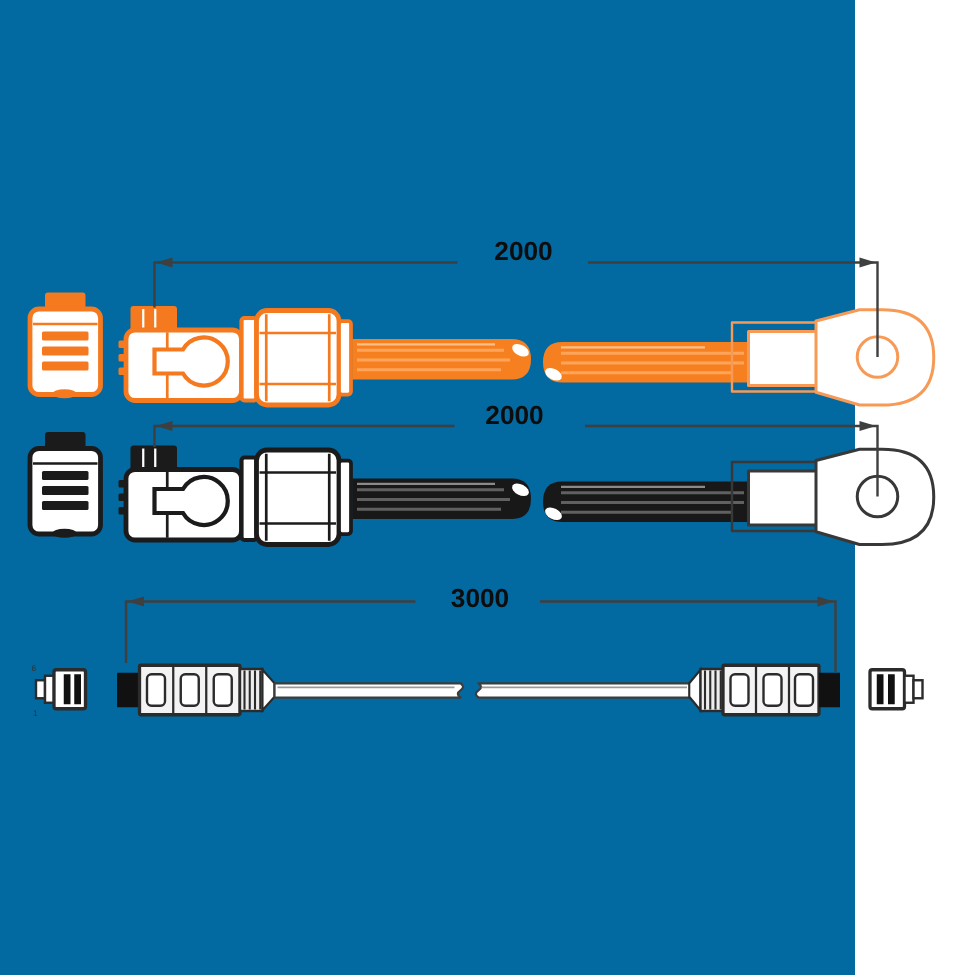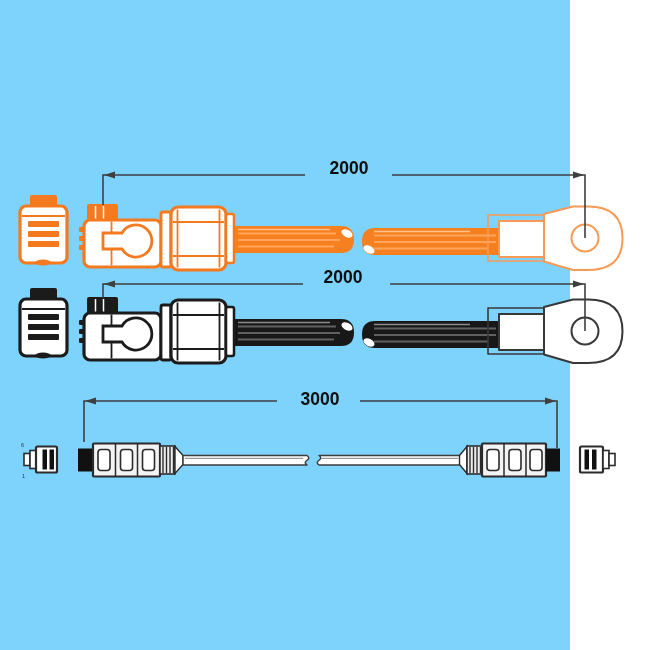--- a/index.html
+++ b/index.html
@@ -1,17 +1,17 @@
 <!DOCTYPE html>
 <html style="--color-orange: #F5791E; --color-orange-fill: #F6801F; --color-orange-streak: #FFA45A; --color-orange-highlight: #FFC08A; --color-orange-terminal: #F79A55; --color-black: #1B1B1B; --color-black-fill: #181818; --color-black-streak: #606060; --color-black-highlight: #8A8A8A; --color-black-terminal: #383838; --color-dimension-line: #3F3F3F; --color-connector-housing: #F3F3F3; --color-ink: #2B2B2B; --color-background: #FFFFFF;"><head>
 <meta charset="utf-8">
 <style>
   html,body{margin:0;padding:0;background:#fff;}
   body{width:650px;height:650px;overflow:hidden;font-family:"Liberation Sans",sans-serif;}
-  .stage{width:570px;height:650px;background:#7dd3fc;}
+  .stage{width:570px;height:650px;background:#0369a1;}
   svg{display:block;}
 
   
   .palette-orange{
     --ln:var(--color-orange,#F5791E);
     --fill:var(--color-orange-fill,#F6801F);
     --streak:var(--color-orange-streak,#FFA45A);
     --hl:var(--color-orange-highlight,#FFC08A);
     --lite:var(--color-orange-terminal,#F79A55);
   }

